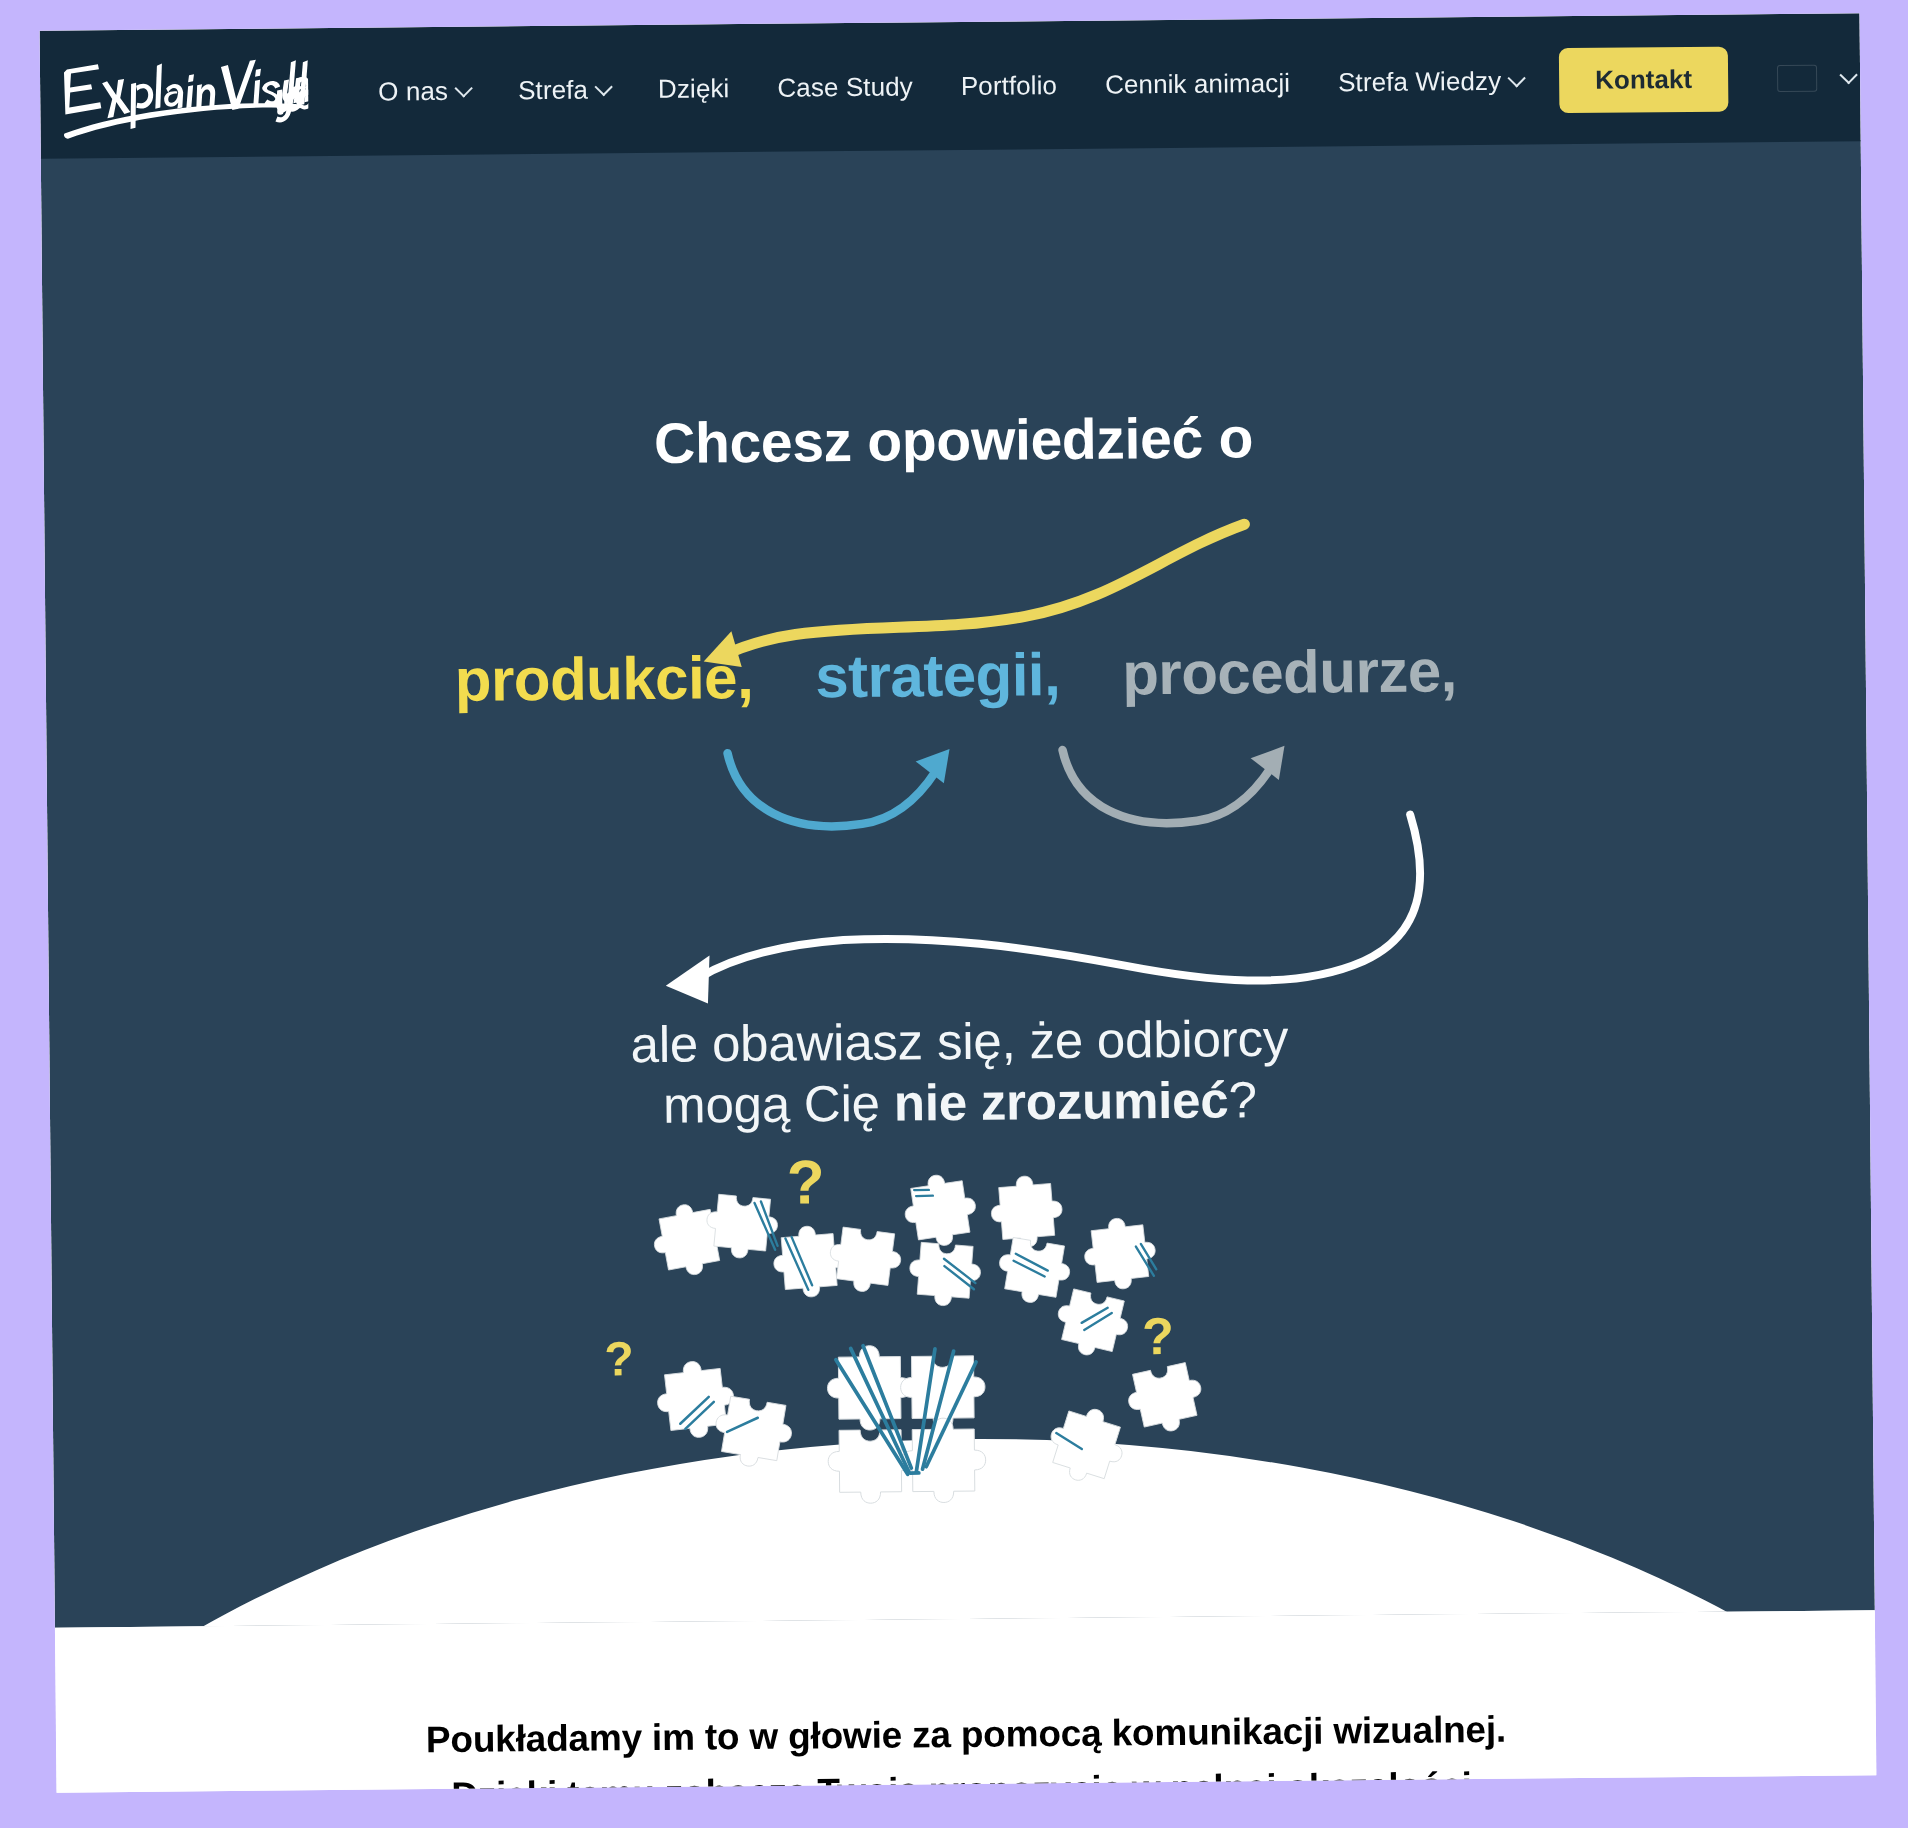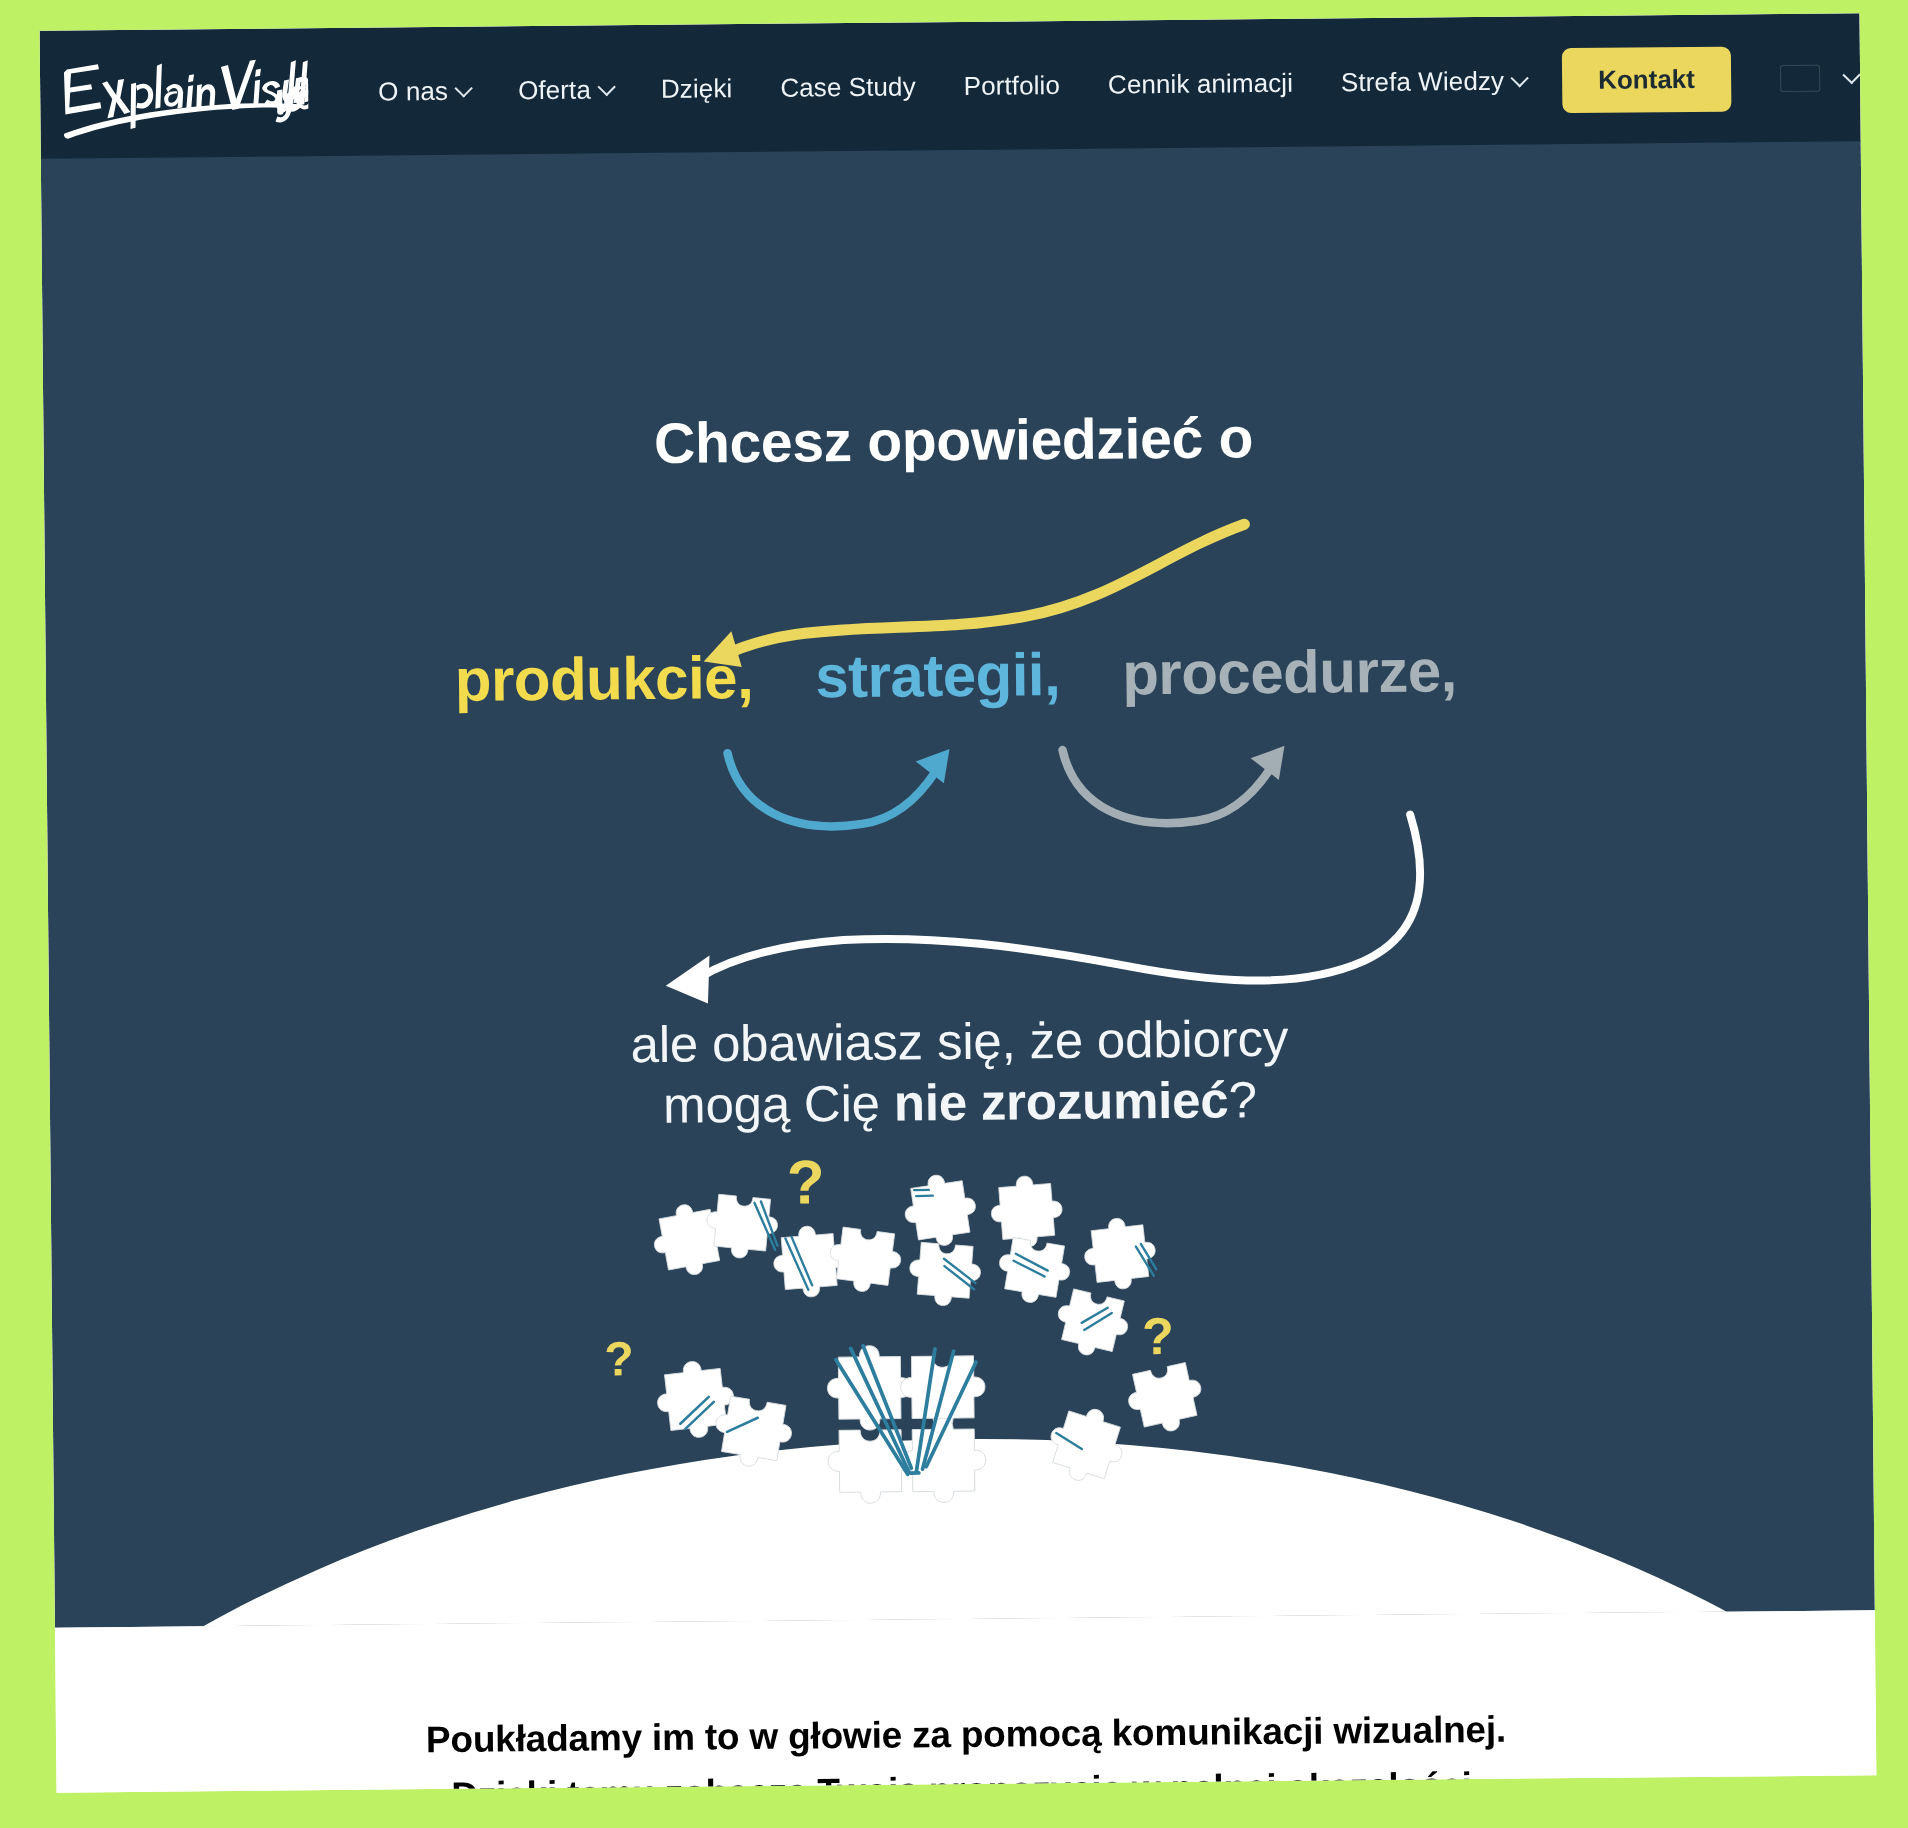--- a/index.html
+++ b/index.html
@@ -8,21 +8,21 @@
     width:1908px; height:1828px;
     background:#000;
     overflow:hidden;
     font-family:"Liberation Sans", sans-serif;
   }
 
   
   #frame {
     position:absolute;
     inset:0;
-    background:#bef264;
+    background:#c4b5fd;
   }
 
   #page {
     position:absolute;
     left:48px;
     top:22px;
     width:1820px;
     height:1762px;
     transform:rotate(-0.55deg);
     transform-origin:50% 50%;
@@ -266,21 +266,21 @@
         </g>
       </svg>
     </div>
 
     <div id="nav">
       <div class="nav-item first">
         <span>O nas</span>
         <span class="chev"></span>
       </div>
       <div class="nav-item">
-        <span>Oferta</span>
+        <span>Strefa</span>
         <span class="chev"></span>
       </div>
       <div class="nav-item">
         <span>Dzięki</span>
       </div>
       <div class="nav-item">
         <span>Case Study</span>
       </div>
       <div class="nav-item">
         <span>Portfolio</span>

